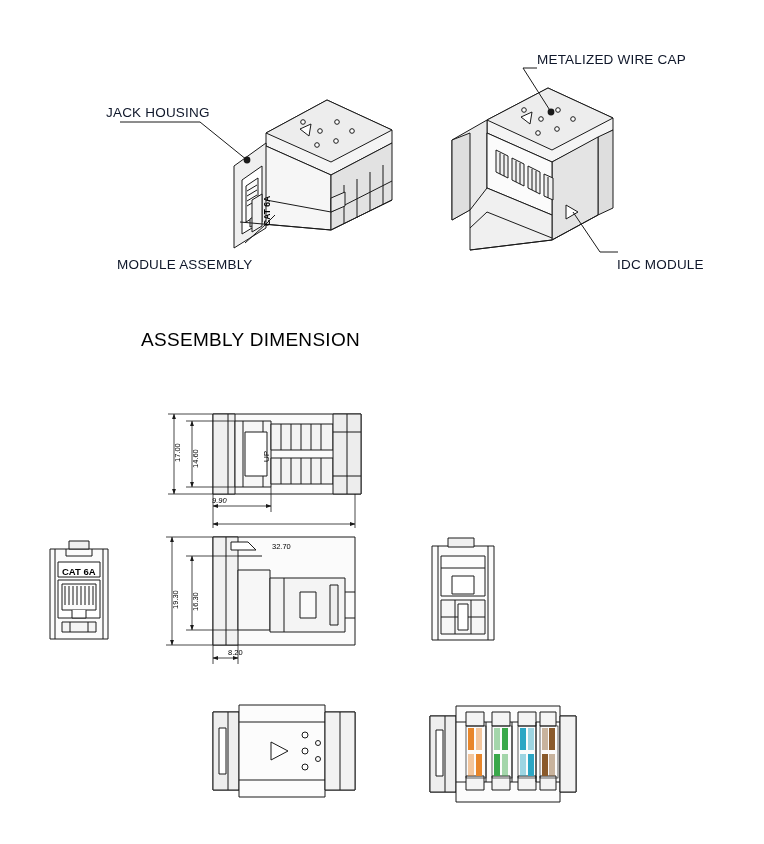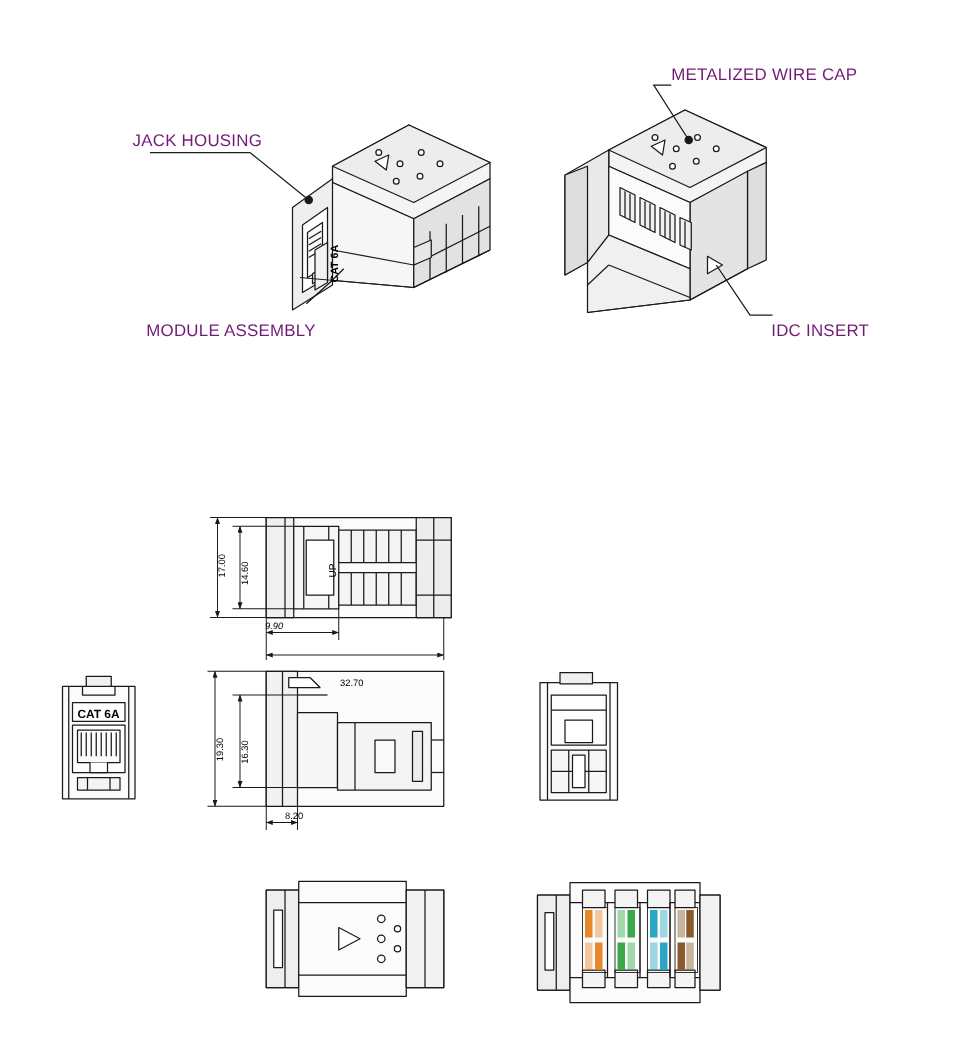--- a/index.html
+++ b/index.html
@@ -14,21 +14,21 @@
     position: relative;
     width: 764px;
     height: 844px;
     background: #ffffff;
     overflow: hidden;
   }
   .lbl {
     position: absolute;
     font-family: "Liberation Sans", sans-serif;
     font-size: 13.5px;
-    color: #701a75;
+    color: #0f172a;
     white-space: nowrap;
     letter-spacing: 0.2px;
   }
   .section-title {
     position: absolute;
     font-family: "Liberation Sans", sans-serif;
     font-size: 19px;
     color: #000000;
     white-space: nowrap;
     letter-spacing: 0.3px;
@@ -388,22 +388,23 @@
       <rect x="540" y="726" width="18" height="52"></rect>
     </g>
   </svg>
 
   <div class="lbl" style="left:106px; top:105px;">JACK HOUSING</div>
 
   <div class="lbl" style="left:117px; top:257px;">MODULE ASSEMBLY</div>
 
   <div class="lbl" style="left:537px; top:52px;">METALIZED WIRE CAP</div>
 
-  <div class="lbl" style="left:617px; top:257px;">IDC INSERT</div>
-
+  <div class="lbl" style="left:617px; top:257px;">IDC MODULE</div>
+
+  <div class="section-title" style="left:141px; top:329px;">ASSEMBLY DIMENSION</div>
 
   <div class="dimlbl vert" style="left:173px; top:462px; transform: rotate(-90deg);">17.00</div>
 
   <div class="dimlbl vert" style="left:191px; top:468px; transform: rotate(-90deg);">14.60</div>
 
   <div class="dimlbl" style="left:212px; top:496px;font-style:italic;">9.90</div>
 
   <div class="dimlbl" style="left:272px; top:514px;margin-top:28px;">32.70</div>
 
   <div class="dimlbl vert" style="left:171px; top:609px; transform: rotate(-90deg);">19.30</div>

